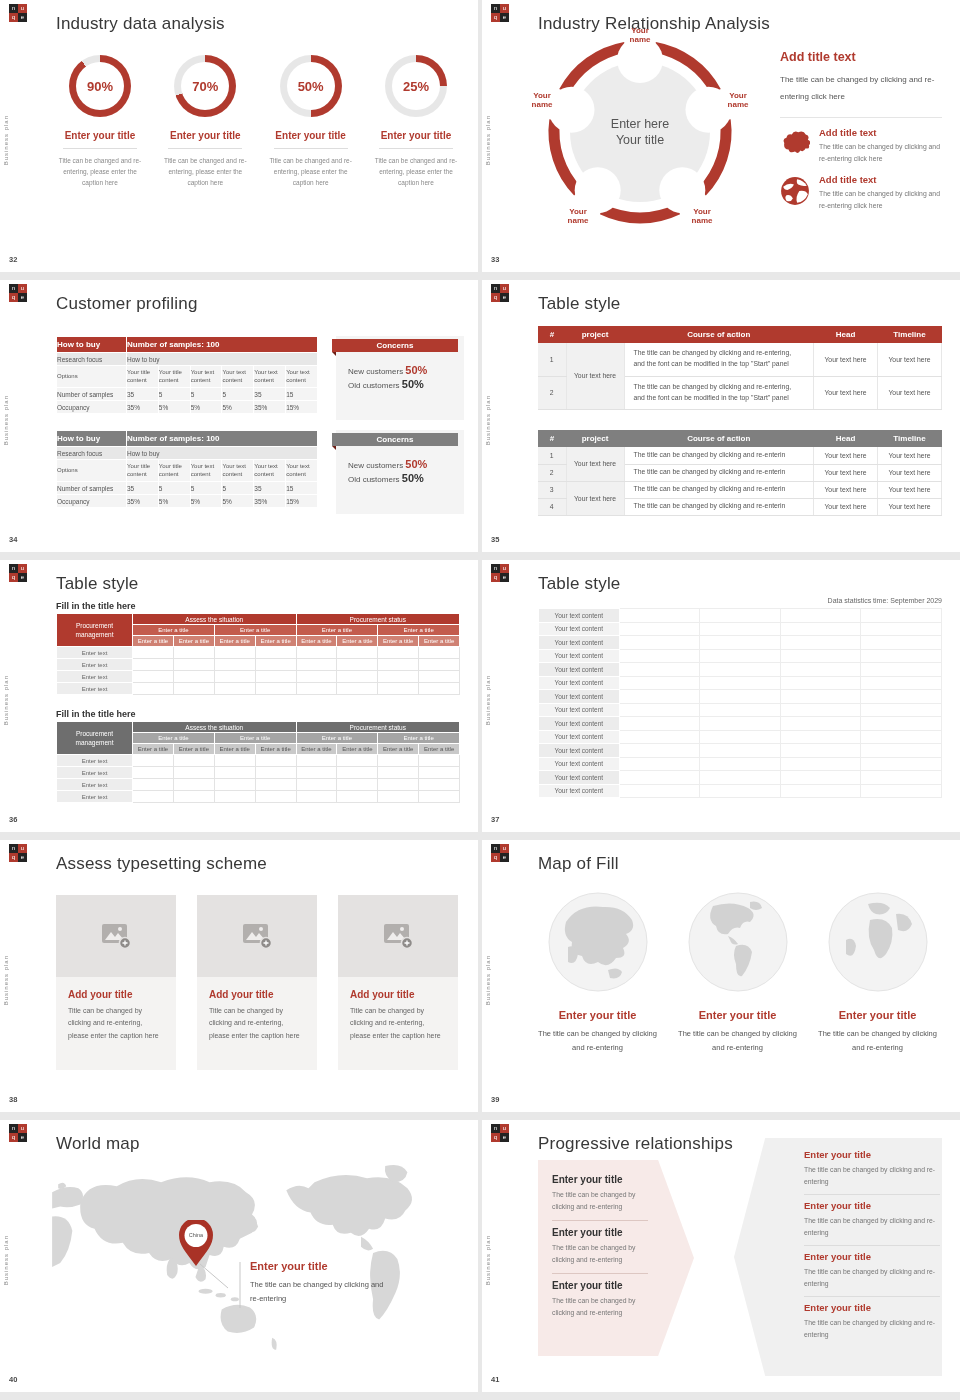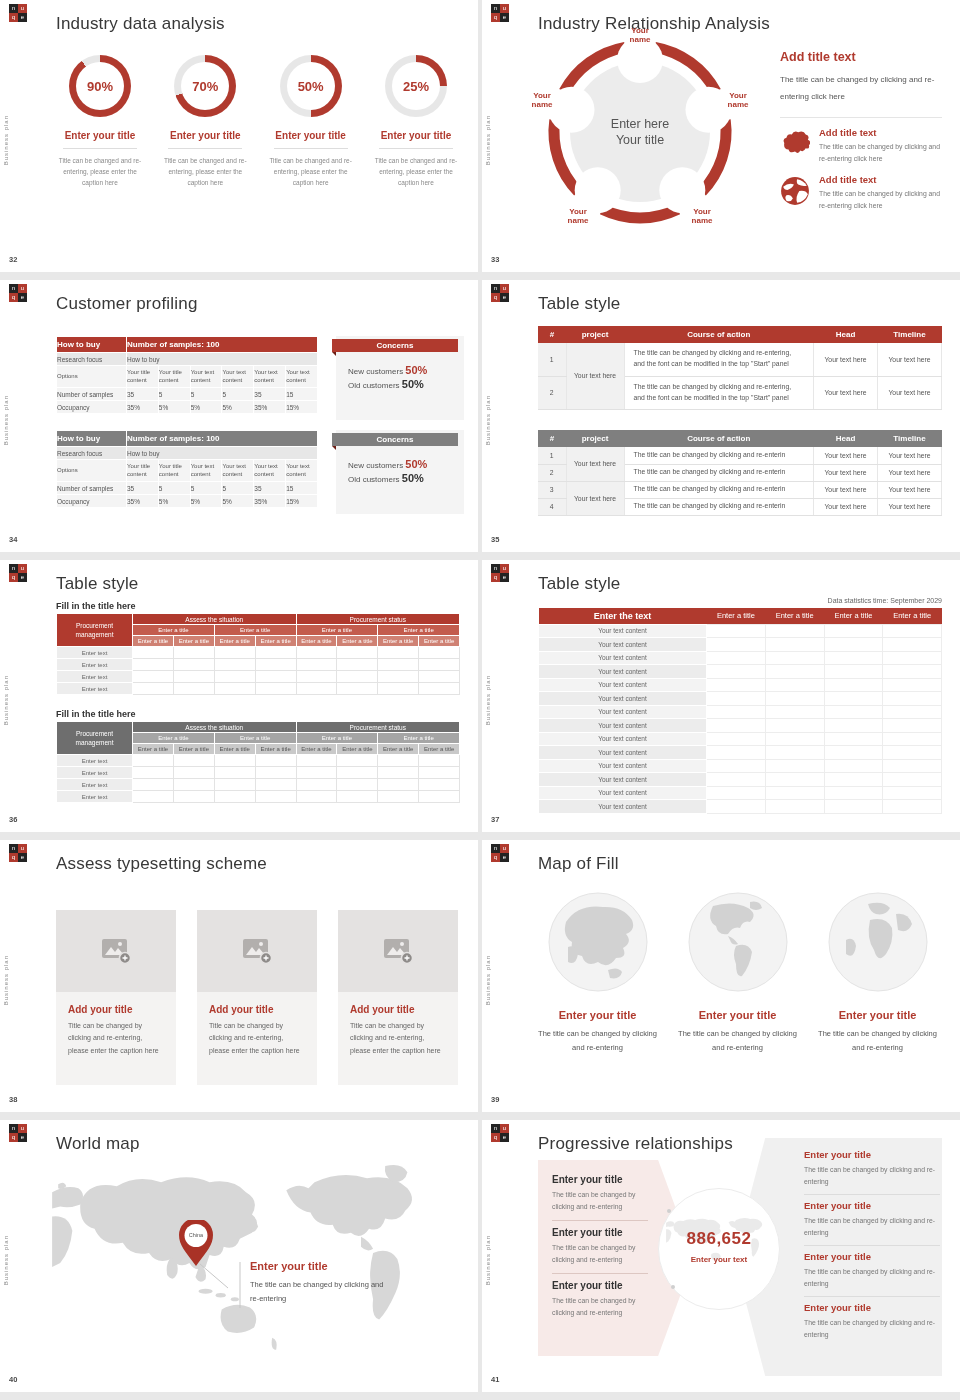--- a/index.html
+++ b/index.html
@@ -94,21 +94,21 @@
   
   .note37 { position:absolute; right:18px; top:37px; font-size:7px; color:#666; }
   .t37 { position:absolute; left:56px; top:48px; width:404px; border-collapse:collapse; table-layout:fixed; }
   .t37 th { background:#b03a2e; color:#fff; height:16px; font-size:7.5px; font-weight:normal; }
   .t37 th.c0 { width:168px; font-size:9px; font-weight:bold; }
   .t37 td { height:13.5px; border:1px solid #ededed; background:#fff; }
   .t37 td.c0 { background:#ececec; border:1px solid #fff; font-size:6.5px; color:#666; text-align:center; }
   .t37 tr:nth-child(even) td.c0 { background:#f3f3f3; }
 
   
-  .s38-row { position:absolute; left:56px; top:70px; display:flex; gap:21px; }
+  .s38-row { position:absolute; left:56px; top:55px; display:flex; gap:21px; }
   .card38 { width:120px; }
   .card38 .ph { height:82px; background:#e4e2e1; display:flex; align-items:center; justify-content:center; }
   .card38 .cb { height:93px; background:#f4f3f2; padding:12px 12px 0; }
   .card38 h4 { font-size:10px; font-weight:bold; color:#b03a2e; }
   .card38 p { margin-top:5px; font-size:7px; color:#666; line-height:1.75; }
 
   
   .s39-row { position:absolute; left:49px; top:52px; display:flex; gap:7px; }
   .s39-item { width:133px; text-align:center; }
   .s39-item h4 { margin-top:13px; font-size:11px; font-weight:bold; color:#b03a2e; }
@@ -607,27 +607,20 @@
         <i class="d">n</i>
         <i class="r">u</i>
         <i class="r">q</i>
         <i class="d">e</i>
       </div>
     <span class="vside">Business plan</span>
     <h2 class="stitle">Table style</h2>
     <span class="note37">Data statistics time: September 2029</span>
     <table class="t37">
       <tbody>
-          <tr>
-            <th class="c0">Enter the text</th>
-            <th>Enter a title</th>
-            <th>Enter a title</th>
-            <th>Enter a title</th>
-            <th>Enter a title</th>
-          </tr>
       <tr>
             <td class="c0">Your text content</td>
             <td></td>
             <td></td>
             <td></td>
             <td></td>
           </tr>
       <tr>
             <td class="c0">Your text content</td>
             <td></td>
@@ -920,30 +913,16 @@
       <div class="item">
         <h4>Enter your title</h4>
         <p>The title can be changed by clicking and re-entering</p>
       </div>
       <div class="item">
         <h4>Enter your title</h4>
         <p>The title can be changed by clicking and re-entering</p>
       </div>
     </div>
 
-    <div class="s41-circle">
-      <svg viewBox="0 0 400 215" width="108" height="58">
-        <g fill="#d9d9d9">
-          <path d="M28,46 Q36,24 64,30 Q84,18 108,26 Q134,16 156,26 Q180,22 192,36 Q206,44 198,58 Q208,66 198,76 L186,82 Q182,94 170,90 Q168,102 156,98 L152,110 Q142,116 136,106 Q126,112 118,102 Q104,108 96,96 Q78,100 70,86 Q50,90 42,72 Q26,68 28,46 Z"></path>
-          <path d="M168,152 Q182,144 196,150 Q206,158 200,170 Q188,178 174,174 Q164,166 168,152 Z"></path>
-          <path d="M232,34 Q244,26 254,32 L260,26 Q286,14 312,22 Q338,18 352,32 Q362,44 350,54 Q344,66 330,62 Q326,76 314,72 Q306,84 296,76 Q282,80 278,68 Q262,70 256,56 Q240,54 232,34 Z"></path>
-          <path d="M318,96 Q334,90 342,102 Q348,118 340,136 Q332,154 324,162 Q316,160 318,142 Q312,118 318,96 Z"></path>
-          <path d="M0,36 Q14,28 26,32 Q34,38 28,48 Q18,52 8,50 L0,52 Z"></path>
-          <path d="M0,60 Q16,58 20,74 Q18,94 8,106 L0,110 Z"></path>
-        </g>
-      </svg>
-      <div class="s41-num">886,652</div>
-      <div class="s41-cap">Enter your text</div>
-    </div>
     <span class="snum">41</span>
   </section>
 
 </div>
 
 </body></html>

